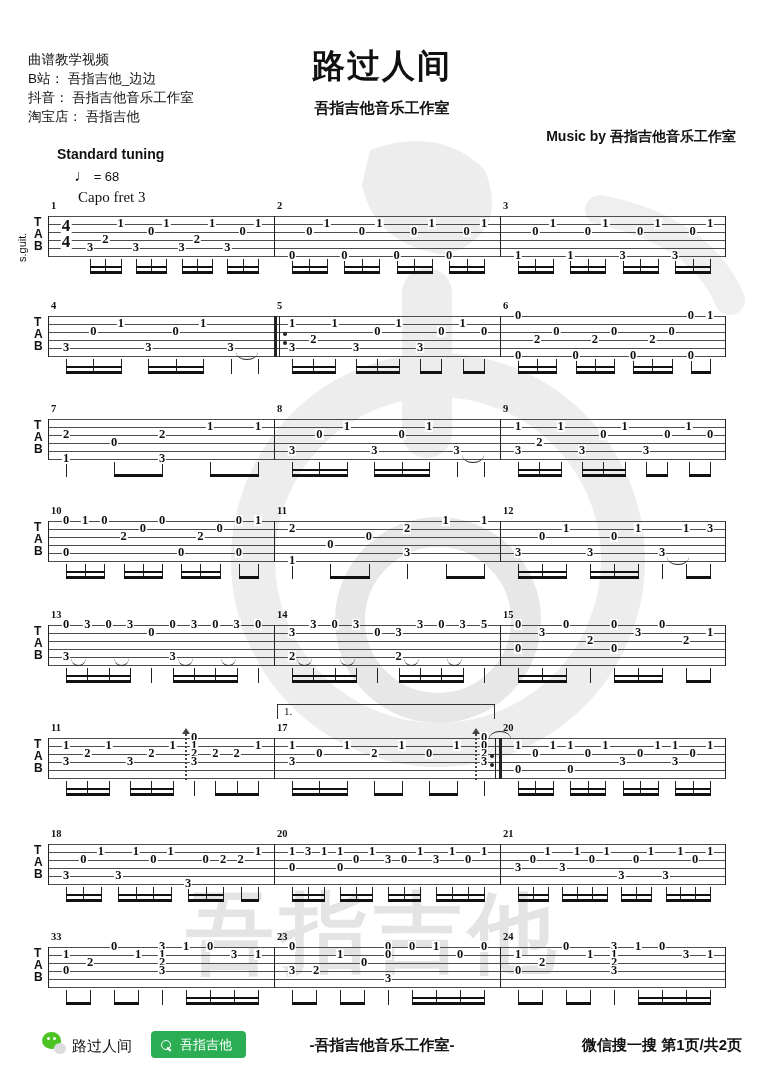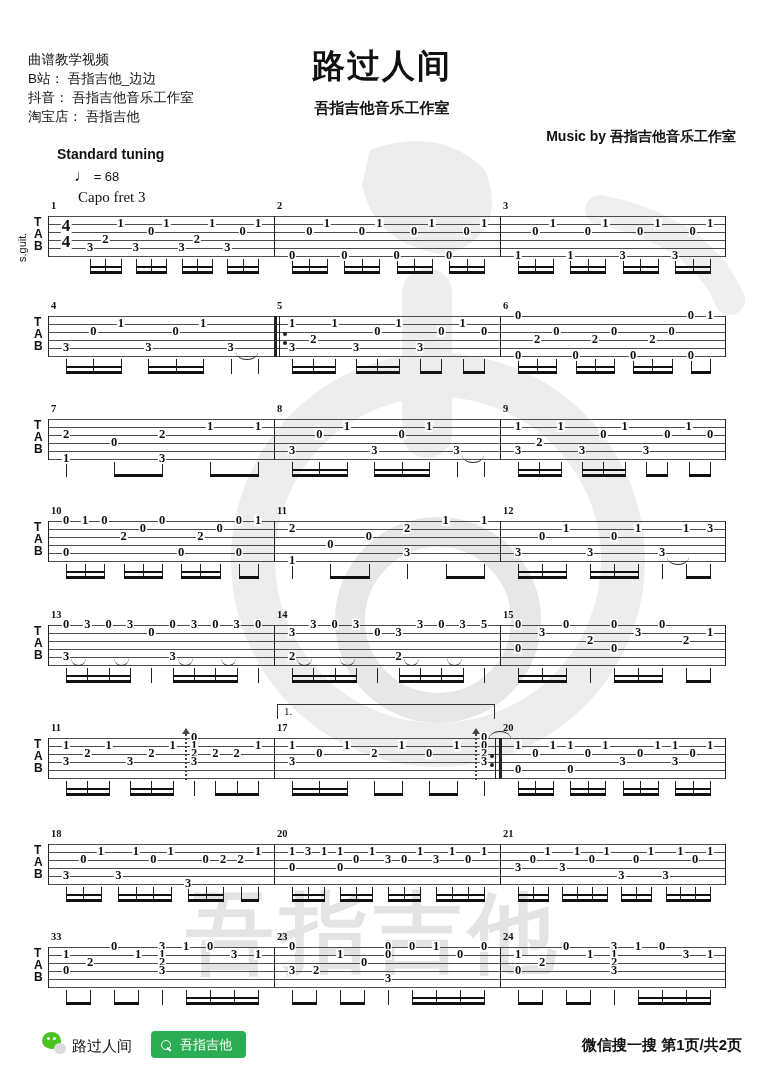--- a/index.html
+++ b/index.html
@@ -101,20 +101,21 @@
         <i class="e2"></i>
       </span>
     <span class="bub2"></span>
   </div>
   <div class="f-wechat">路过人间</div>
   <div class="f-badge" style="background: rgb(43, 174, 83);">
     <span class="mag"></span>
       <span class="magt"></span>
     <span class="blab">吾指吉他</span>
   </div>
+  <div class="f-studio">-吾指吉他音乐工作室-</div>
   <div class="f-page">微信搜一搜 第1页/共2页</div>
 <div class="sys" style="top: 216px;">
       <div class="tl" style="top: 0px; width: 678px;"></div>
       <div class="tl" style="top: 8px; width: 678px;"></div>
       <div class="tl" style="top: 16px; width: 678px;"></div>
       <div class="tl" style="top: 24px; width: 678px;"></div>
       <div class="tl" style="top: 32px; width: 678px;"></div>
       <div class="tl" style="top: 40px; width: 678px;"></div>
       <div class="clef" style="top: 1px;">T</div>
       <div class="clef" style="top: 13px;">A</div>

